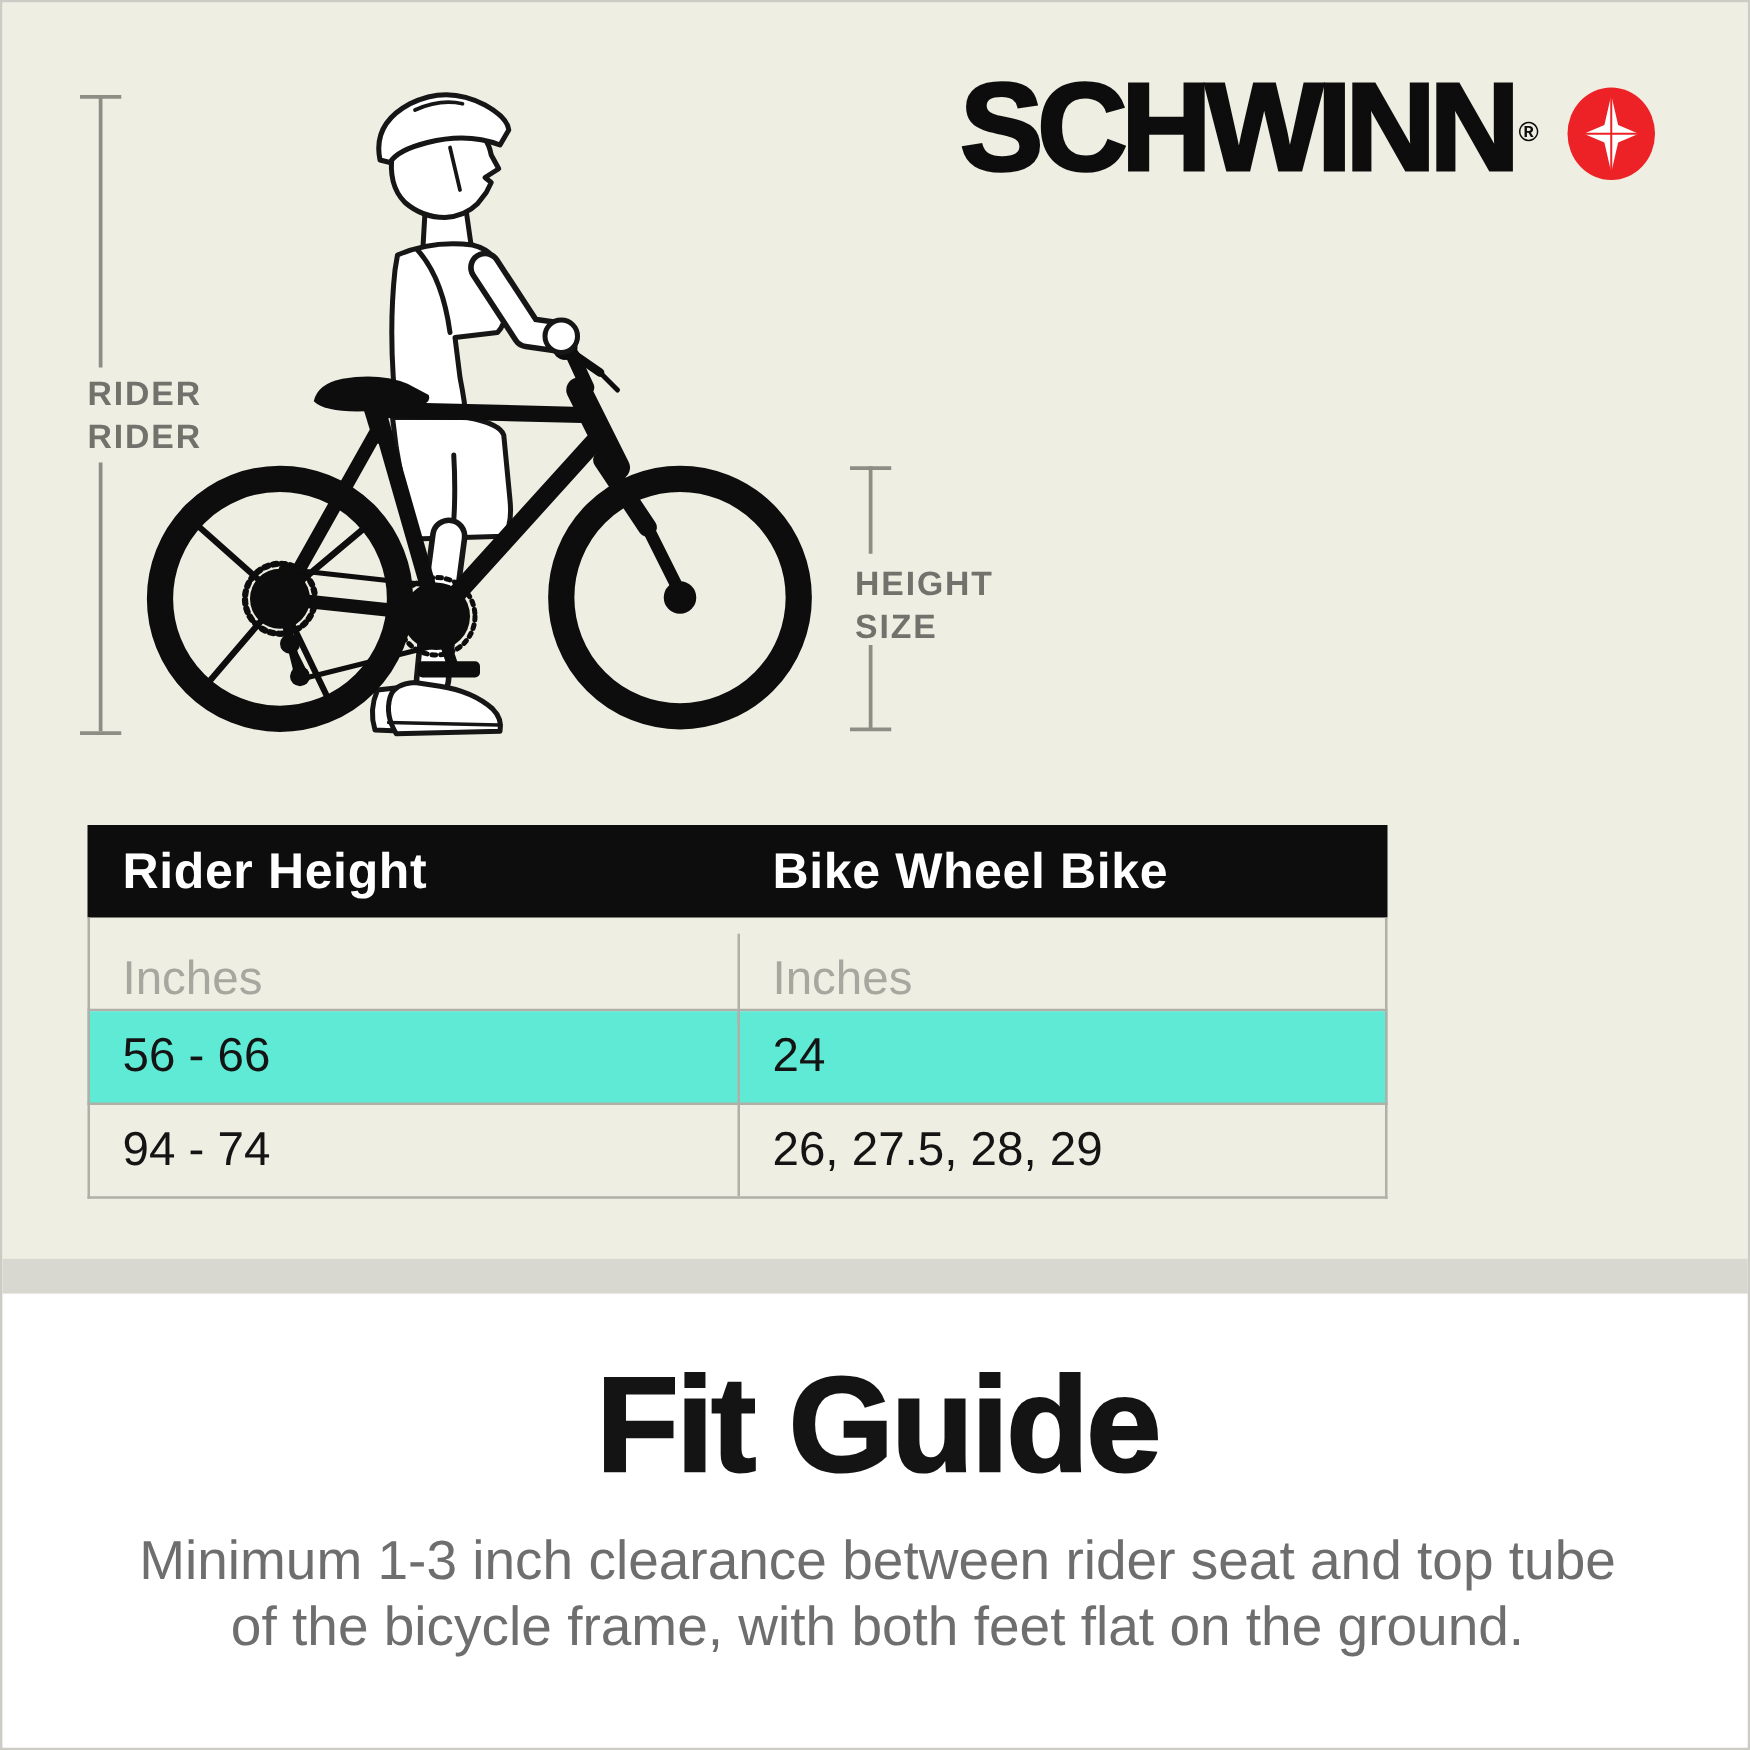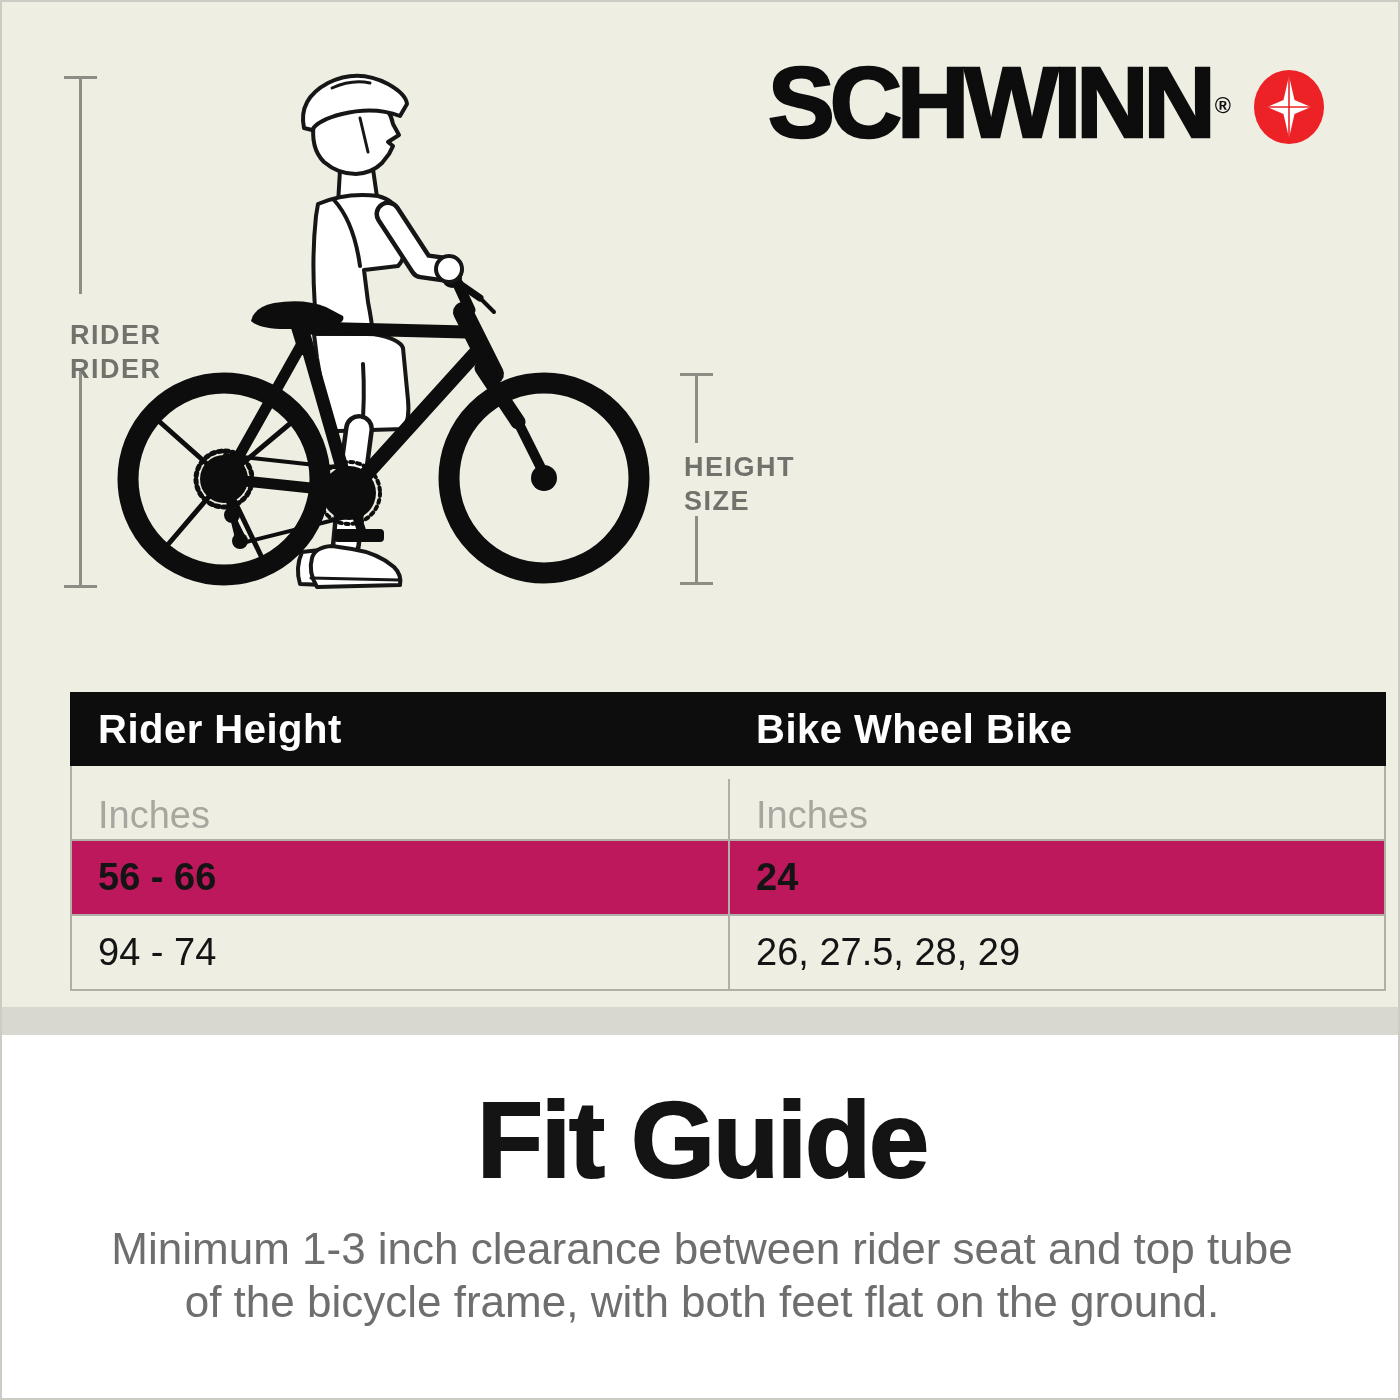--- a/index.html
+++ b/index.html
@@ -33,39 +33,39 @@
   .brand-badge{ margin-left:22px; margin-top:10px; }
 
   
   .mline{ position:absolute; background:#8d8d85; }
   .mlabel{
     position:absolute; color:#72726c; font-weight:700; font-size:27px;
     letter-spacing:1.5px; line-height:34px;
   }
 
   
-  .fit-table{ position:absolute; left:68px; top:690px; width:1316px; }
+  .fit-table{ position:absolute; left:68px; top:658px; width:1040px; }
   .ft-header{
     display:grid; grid-template-columns:1fr 1fr; background:#0d0d0d;
     height:74px; align-items:center;
   }
   .ft-header .cell{
     color:#ffffff; font-size:40px; font-weight:700; padding-left:28px;
     letter-spacing:0.5px;
   }
   .ft-row{
     display:grid; grid-template-columns:1fr 1fr; height:75px; align-items:center;
     font-size:38px; color:#141414;
     border-left:2px solid #b0b0a8; border-right:2px solid #b0b0a8;
     border-bottom:2px solid #b0b0a8;
   }
   .ft-row .cell{ padding-left:26px; height:100%; display:flex; align-items:center; }
   .ft-row .cell + .cell{ border-left:2px solid #b0b0a8; }
   .ft-row.units .cell{ color:#a7a79f;margin-top:26px; }
-  .ft-row.shaded{ background:#be185d;font-weight:bold; }
+  .ft-row.shaded{ background:#5eead4; }
 
   
   .fit-title{
     margin-top:46px; font-size:108px; font-weight:700; color:#141414;
     letter-spacing:-2px; -webkit-text-stroke:2px #141414; line-height:1.1;
   }
   .fit-desc{
     margin-top:22px; font-size:44px; line-height:53px; color:#6e6e6e;
   }
 
@@ -157,21 +157,21 @@
 
       <circle cx="447" cy="267" r="13" fill="#ffffff" stroke="#161616" stroke-width="4"></circle>
     </svg>
 
     <div>
       <div class="mline" style="left:62px;  top:74px;  width:33px; height:3px;"></div>
       <div class="mline" style="left:77px;  top:74px;  width:3px;  height:218px;"></div>
       <div class="mline" style="left:77px;  top:368px; width:3px;  height:215px;"></div>
       <div class="mline" style="left:62px;  top:583px; width:33px; height:3px;"></div>
     </div>
-    <div class="mlabel" style="left:68px; top:316px;">
+    <div class="mlabel" style="left:68px; top:296px;">
       <span>RIDER</span><br>
       <span>RIDER</span>
     </div>
 
     <div>
       <div class="mline" style="left:678px; top:371px; width:33px; height:3px;"></div>
       <div class="mline" style="left:693px; top:371px; width:3px;  height:70px;"></div>
       <div class="mline" style="left:693px; top:514px; width:3px;  height:68px;"></div>
       <div class="mline" style="left:678px; top:580px; width:33px; height:3px;"></div>
     </div>

